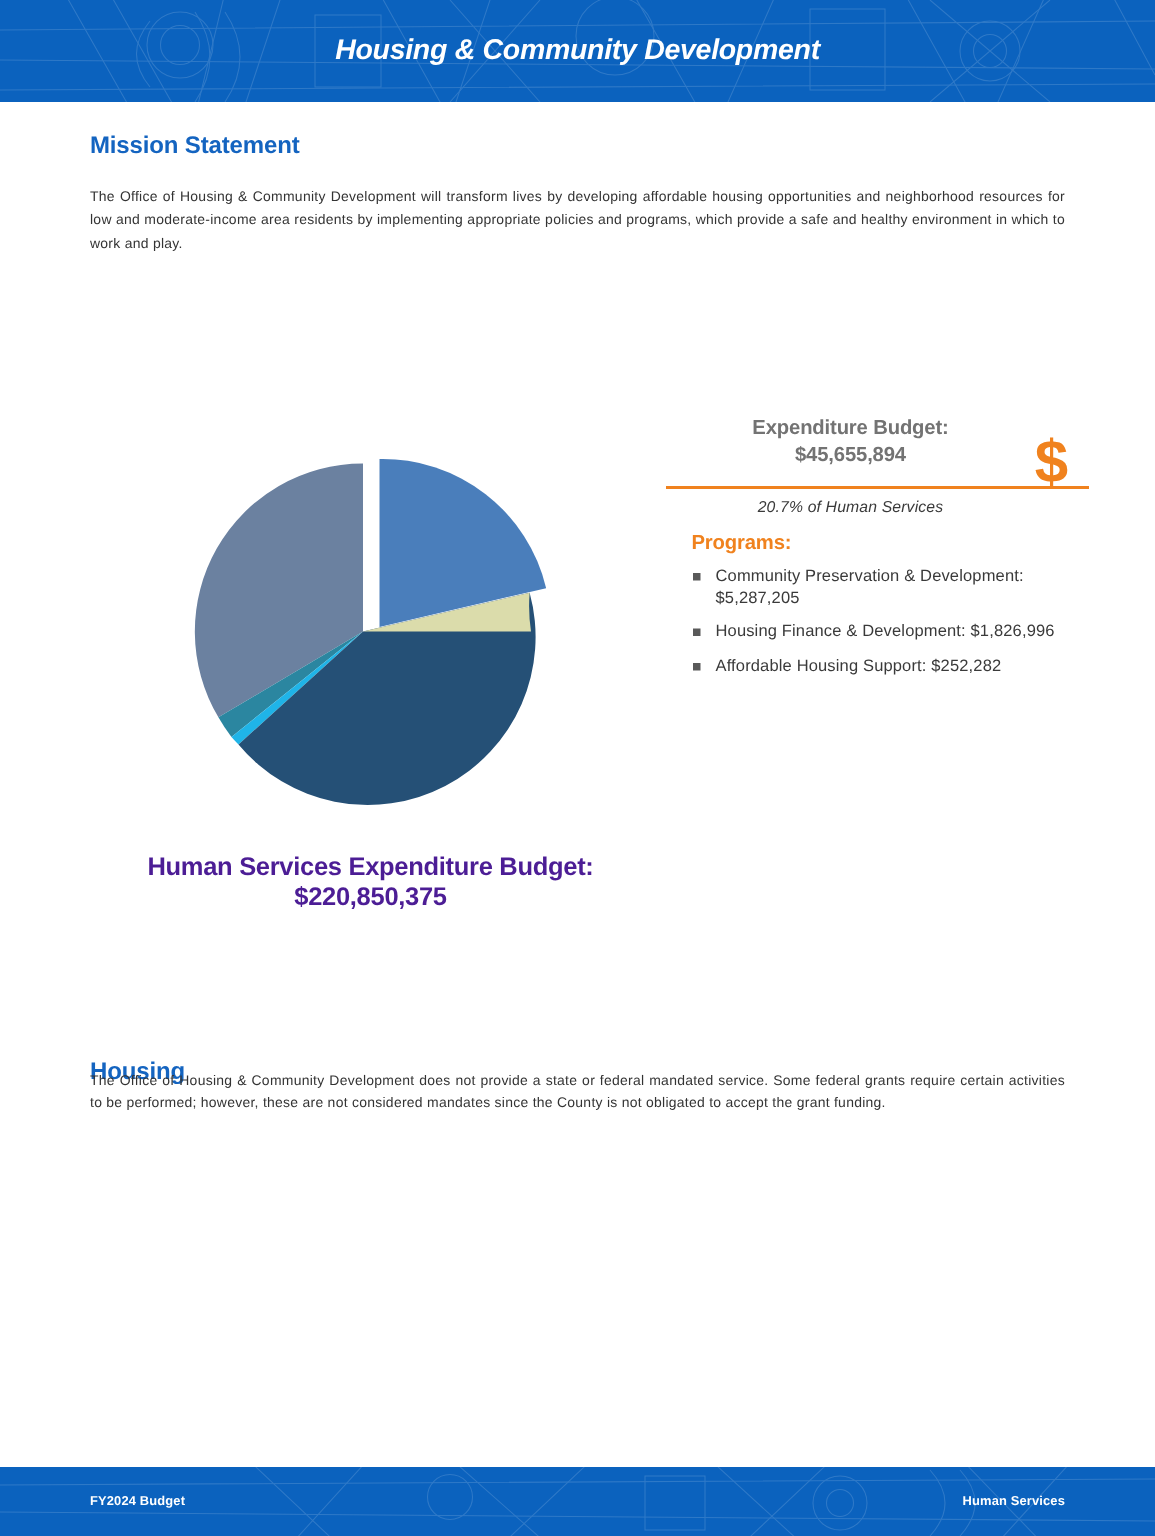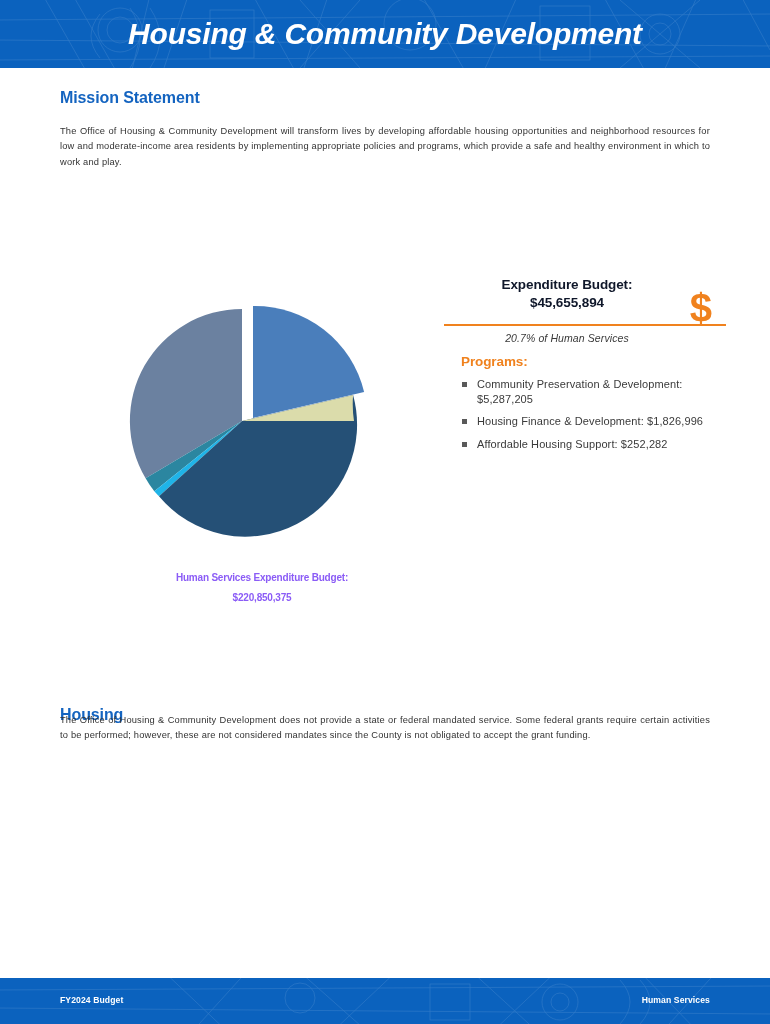--- a/index.html
+++ b/index.html
@@ -41,21 +41,21 @@
   .header-title {
     position: absolute;
     left: 0;
     top: 0;
     width: 770px;
     height: 68px;
     display: flex;
     align-items: center;
     justify-content: center;
     color: #ffffff;
-    font-size: 30px;
+    font-size: 19px;
     font-weight: bold;
     font-style: italic;
     letter-spacing: -0.2px;
     white-space: nowrap;
   }
 
   
   .section-heading {
     position: absolute;
     color: #1464c0;
@@ -89,42 +89,42 @@
     position: absolute;
     left: 0;
     top: 0;
     width: 370px;
     height: 250px;
   }
   .pie-svg { display: block; }
 
   .chart-caption {
     position: absolute;
-    left: 15px;
+    left: 0;
     top: 272px;
     width: 370px;
     text-align: center;
-    color: #8b5cf6;
-    font-size: 10px;
+    color: #4c1d95;
+    font-size: 17px;
     font-weight: bold;
     line-height: 20px;
     letter-spacing: -0.2px;
   }
 
   
   .budget-panel {
     position: absolute;
     left: 444px;
     top: 276px;
     width: 290px;
   }
   .budget-title {
     width: 246px;
     text-align: center;
-    color: #0f172a;
+    color: #737373;
     font-size: 13.5px;
     font-weight: bold;
     line-height: 18px;
     letter-spacing: -0.1px;
   }
   .dollar-icon {
     position: absolute;
     right: 22px;
     top: 12px;
     color: #f0821e;

